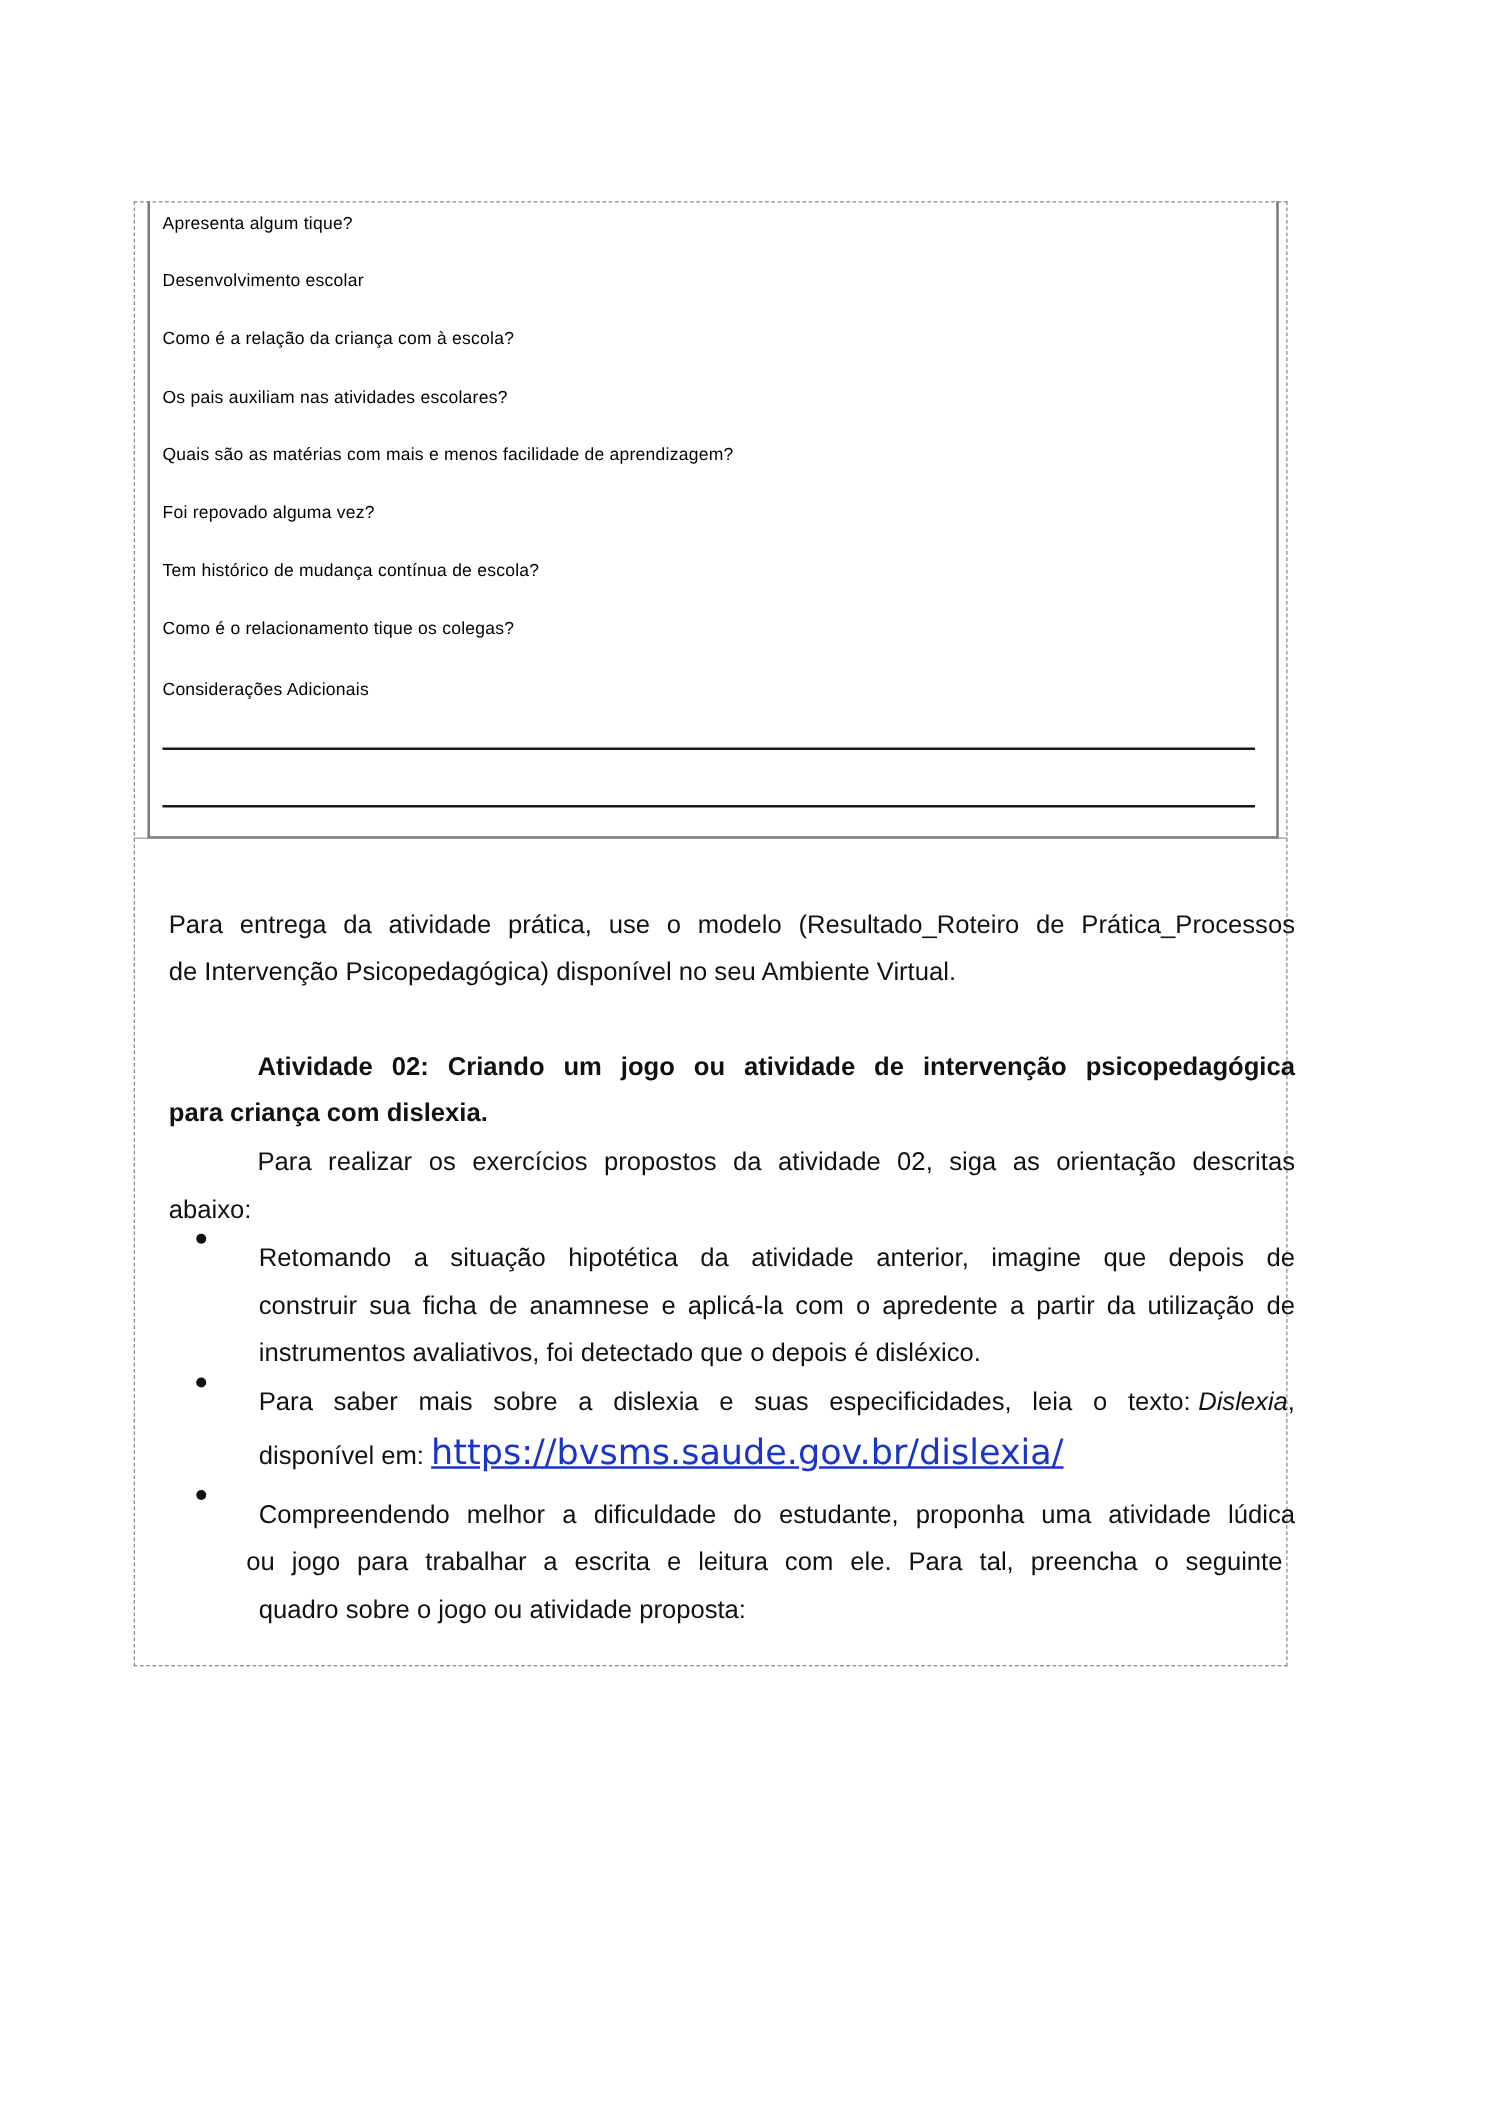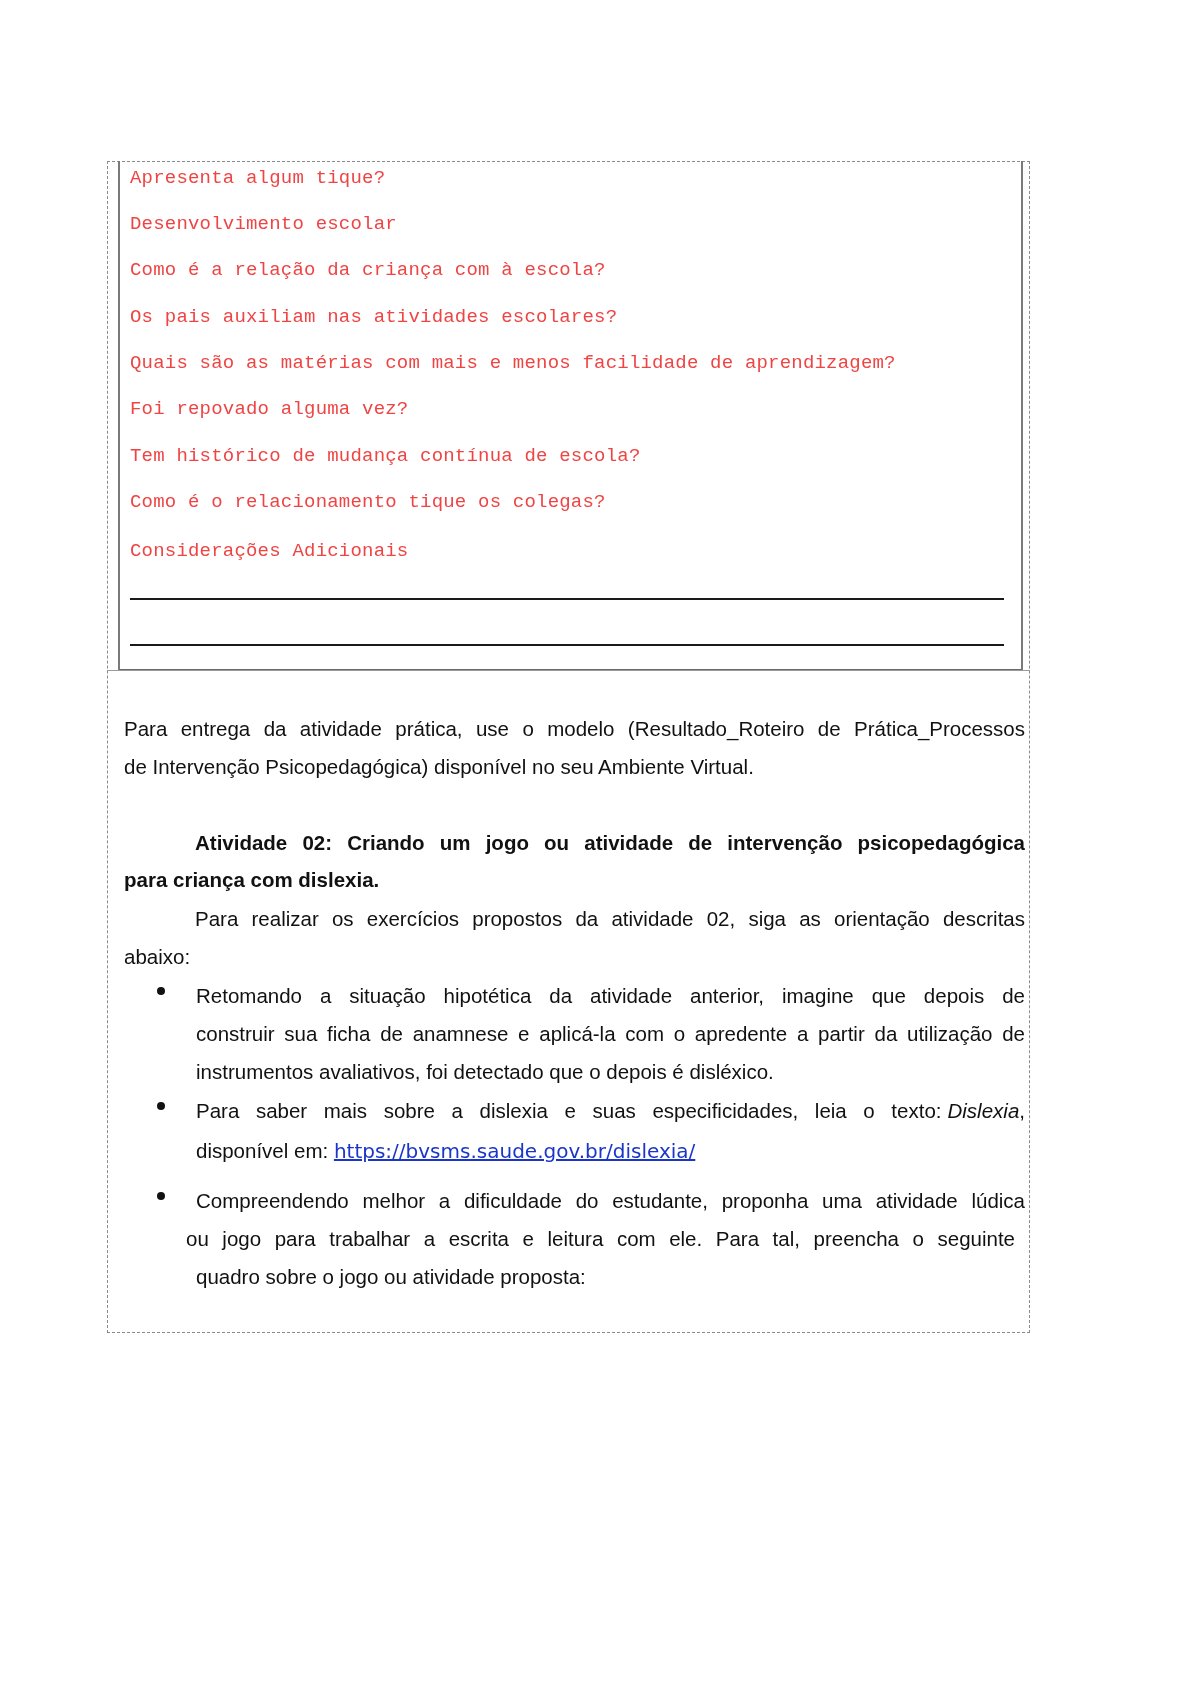--- a/index.html
+++ b/index.html
@@ -12,39 +12,39 @@
       position: absolute; left: 118px; top: 161px; width: 905px; height: 510px;
       border-left: 2px solid #7a7a7a; border-right: 2px solid #7a7a7a;
       border-bottom: 2px solid #6a6a6a; box-sizing: border-box;
     }
     .divider-full {
       position: absolute; left: 107px; top: 670px; width: 923px; height: 0;
       border-top: 1px solid #9a9a9a;
     }
     .q {
       position: absolute; left: 130px; margin: 0;
-      font-family: Liberation Mono, monospace; font-size: 19px; color: #ef4444;
+      font-family: Liberation Sans, sans-serif; font-size: 14px; color: #000000;
       line-height: 24px; white-space: nowrap; letter-spacing: 0.2px;
     }
     .rule {
       position: absolute; left: 130px; width: 874px; height: 0;
       border-top: 2px solid #1a1a1a;
     }
     .p {
-      position: absolute; margin: 5px;
+      position: absolute; margin: 16px;
       font-family: "Liberation Sans", sans-serif; font-size: 20.5px; color: #111;
       line-height: 24px; white-space: nowrap;
     }
     .just { text-align: justify; text-align-last: justify; }
     .bold { font-weight: bold; }
     .bullet {
       position: absolute; left: 157px; width: 8px; height: 8px; border-radius: 50%;
       background: #111;
     }
-    a.link { color: #1a35c9; text-decoration: underline; font-family: "DejaVu Sans", sans-serif; font-size: 20px; }
+    a.link { color: #1a35c9; text-decoration: underline; font-family: "DejaVu Sans", sans-serif; font-size: 28px; }
     em { font-style: italic; }
   </style>
 </head>
 <body>
 
 <div class="outer-box"></div>
 <div class="inner-box"></div>
 <div class="divider-full"></div>
 
 <p class="q" style="top:166px">Apresenta algum tique?</p>

